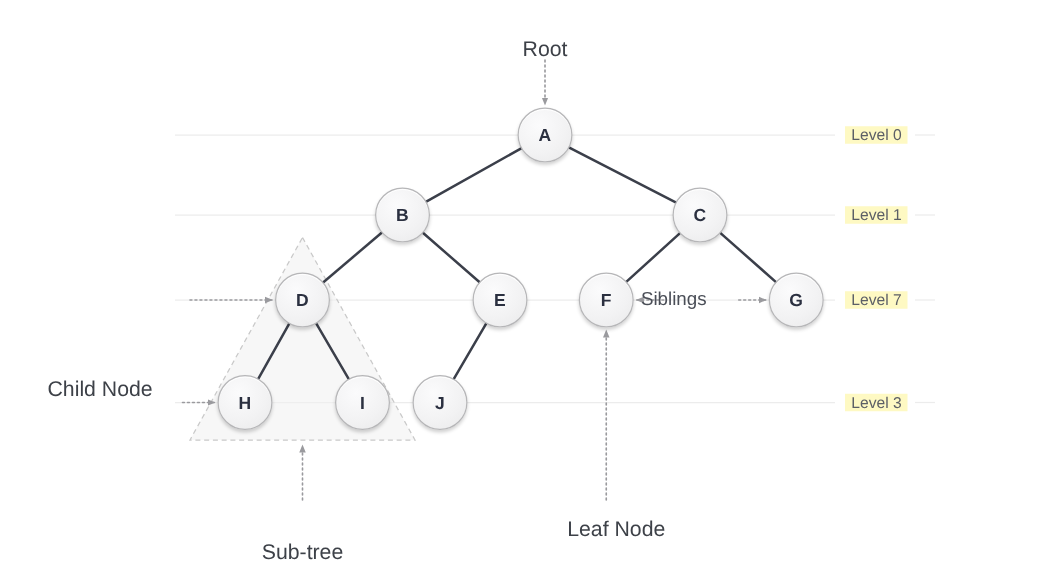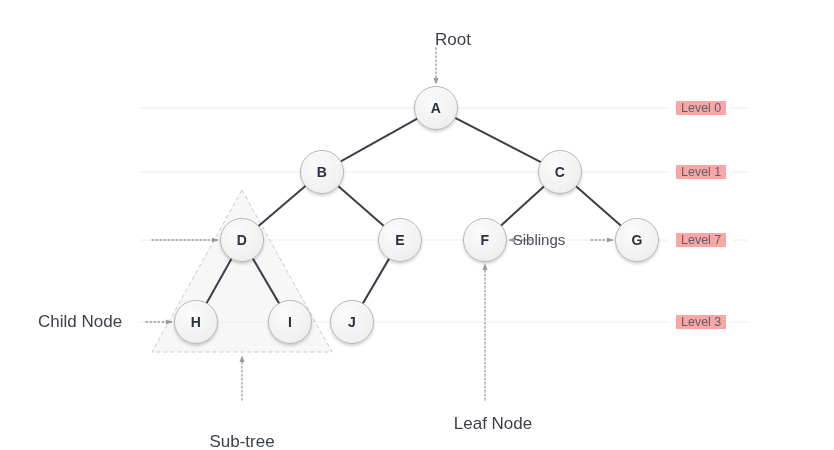--- a/index.html
+++ b/index.html
@@ -48,21 +48,21 @@
     line-height: 1;
     letter-spacing: 0.2px;
   }
   .level-label {
     position: absolute;
     font-size: 12.5px;
     color: #5c5f66;
     font-family: "Liberation Sans", sans-serif;
     white-space: nowrap;
     transform: translateY(-50%);
-    background: #fca5a5;
+    background: #fef9c3;
     padding: 0 5px;
     z-index: 4;
   }
   .annot {
     position: absolute;
     font-size: 17px;
     color: #3d4148;
     font-family: "Liberation Sans", sans-serif;
     white-space: nowrap;
     z-index: 6;
@@ -157,19 +157,19 @@
         <span class="node-label">J</span>
       </div>
     </div>
   <div id="levels-layer">
       <div class="level-label" style="left: 676px; top: 108px;">Level 0</div>
       <div class="level-label" style="left: 676px; top: 172px; text-align: right;">Level 1</div>
       <div class="level-label" style="left: 676px; top: 240px;">Level 7</div>
       <div class="level-label" style="left: 676px; top: 322px;">Level 3</div>
     </div>
 
-  <div class="annot annot-center" id="annot-root" style="left: 453px; top: 30px;">Root</div>
-  <div class="annot annot-right" id="annot-child" style="left: 38px; top: 322px;">Child Node</div>
+  <div class="annot annot-center" id="annot-root" style="left: 436px; top: 30px;">Root</div>
+  <div class="annot annot-right" id="annot-child" style="left: 38px; top: 312px;">Child Node</div>
   <div class="annot annot-small annot-center" id="annot-siblings" style="left: 539px; top: 231px;">Siblings</div>
   <div class="annot annot-center" id="annot-subtree" style="left: 242px; top: 432px;">Sub-tree</div>
   <div class="annot annot-center" id="annot-leaf" style="left: 493px; top: 414px;">Leaf Node</div>
 
 </div>
 
 </body></html>

